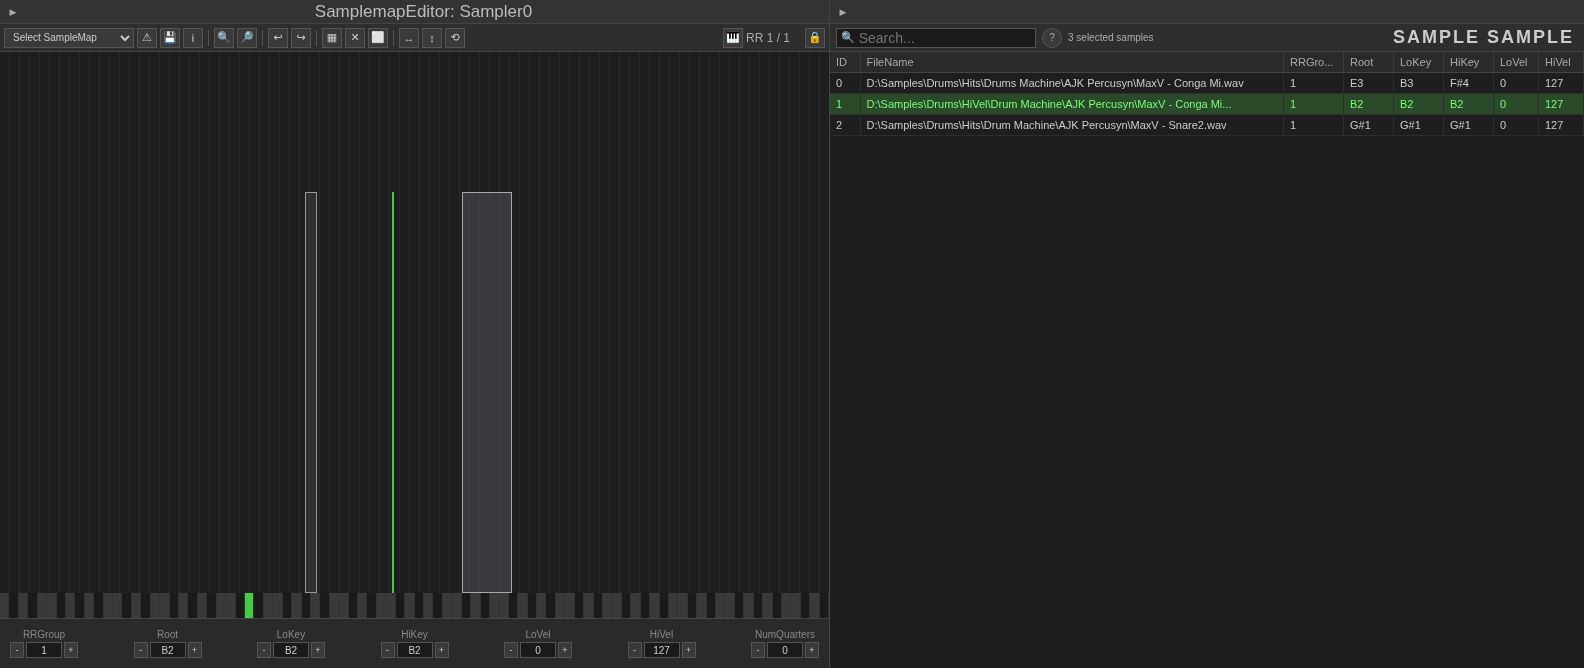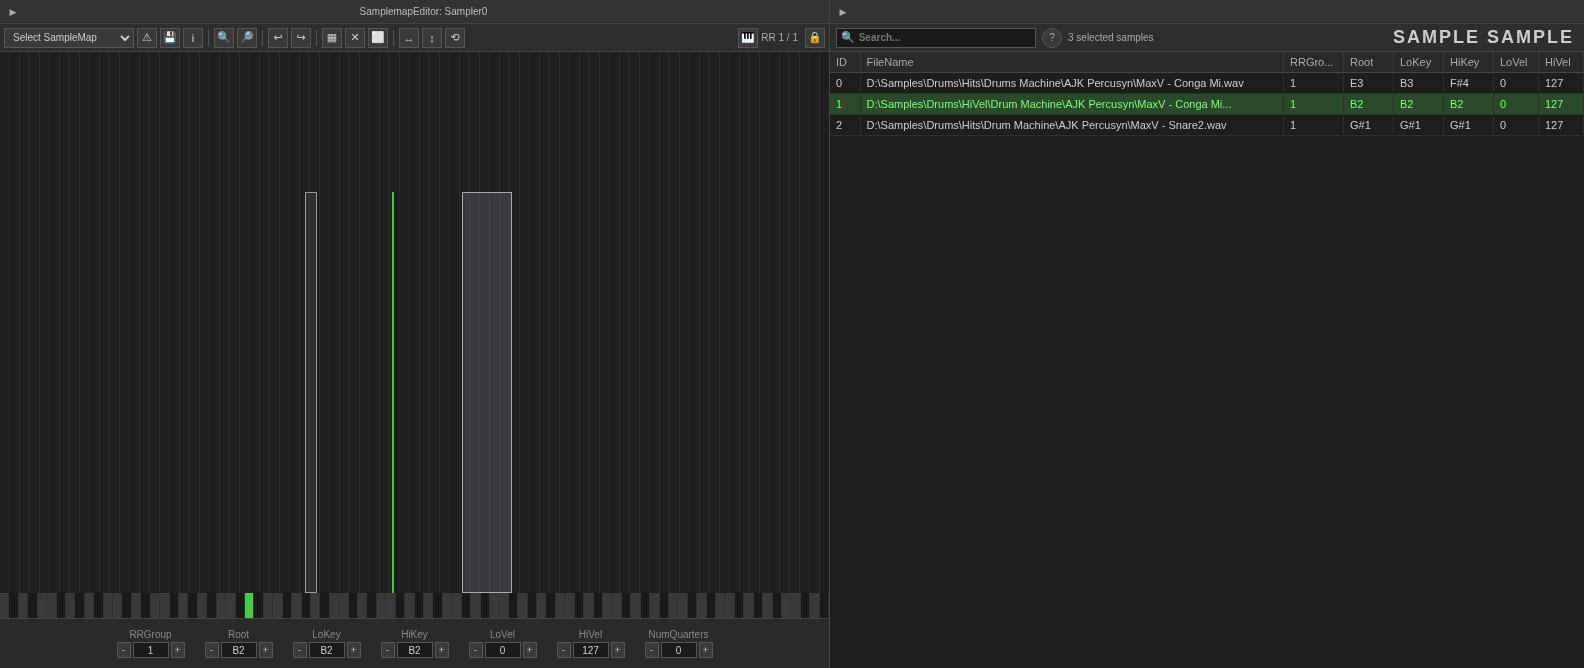--- a/index.html
+++ b/index.html
@@ -38,21 +38,21 @@
       align-items: center;
       padding: 0 6px;
       border-bottom: 1px solid #444;
       gap: 4px;
     }
 
     .panel-title {
       flex: 1;
       text-align: center;
       color: #bbb;
-      font-size: 10px;
+      font-size: 17px;
     }
 
     .collapse-btn {
       width: 14px;
       height: 14px;
       color: #aaa;
       cursor: pointer;
       display: flex;
       align-items: center;
       justify-content: center;
@@ -100,22 +100,22 @@
       background: #555;
       margin: 0 2px;
     }
 
     .toolbar-spacer {
       flex: 1;
     }
 
     .rr-label {
       color: #aaa;
-      font-size: 10px;
-      margin-right: 4px;
+      font-size: 12px;
+      margin-right: 12px;
     }
 
     
     .samplemap-area {
       flex: 1;
       background: #1e1e1e;
       position: relative;
       overflow: hidden;
     }
 
@@ -157,21 +157,21 @@
       background: #4c4;
       bottom: 25px;
     }
 
     
     .bottom-controls {
       background: #2a2a2a;
       height: 50px;
       display: flex;
       align-items: center;
-      justify-content: center;
+      justify-content: space-between;
       gap: 20px;
       border-top: 1px solid #444;
       padding: 0 10px;
     }
 
     .control-group {
       display: flex;
       flex-direction: column;
       align-items: center;
       gap: 2px;
@@ -242,24 +242,23 @@
 
     .search-icon {
       color: #888;
       font-size: 11px;
     }
 
     .search-input {
       background: transparent;
       border: none;
       color: #ccc;
-      font-size: 10px;
+      font-size: 14px;
       outline: none;
       width: 150px;
-      font-weight: bold;
     }
 
     .help-btn {
       width: 20px;
       height: 20px;
       border-radius: 50%;
       border: 1px solid #555;
       background: #3a3a3a;
       color: #aaa;
       cursor: pointer;

